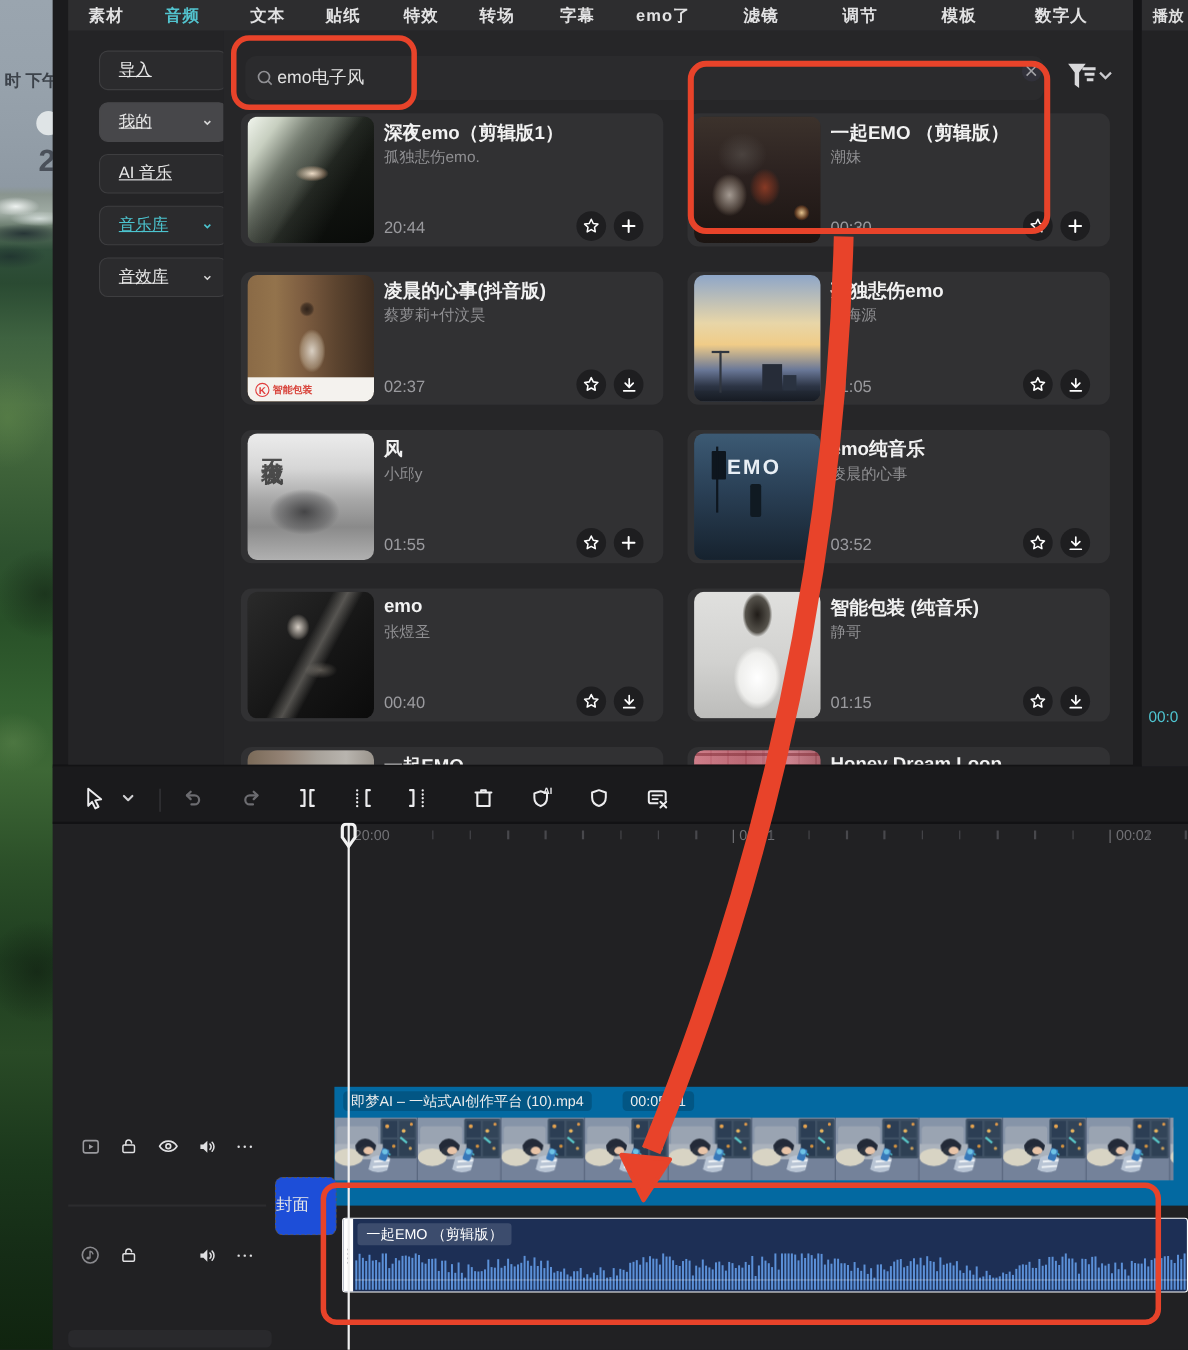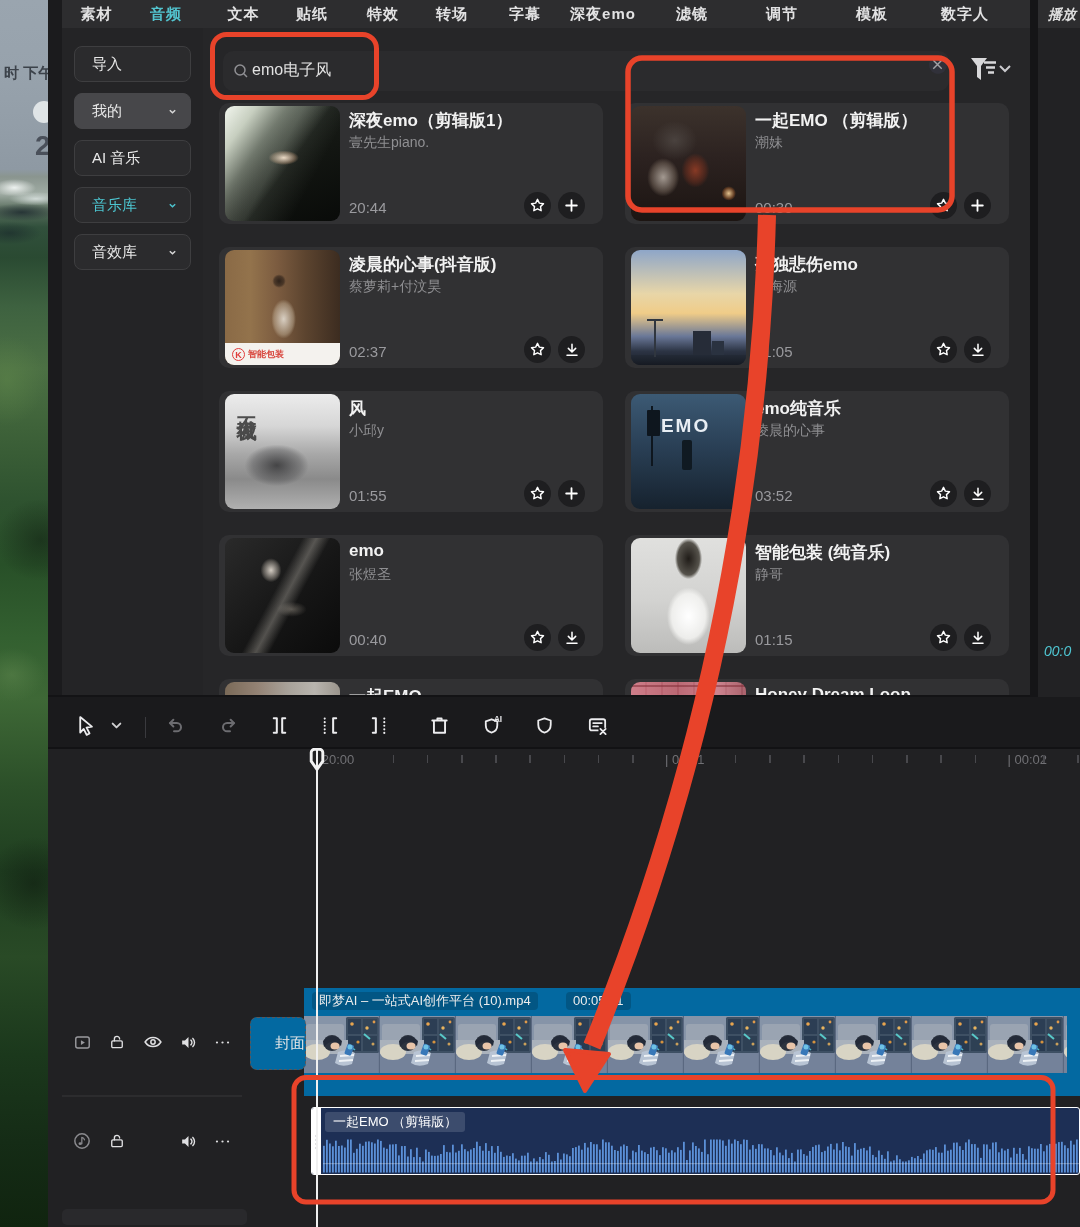--- a/index.html
+++ b/index.html
@@ -19,27 +19,27 @@
  #3e6240 25%,#4c7044 30%,#3e6239 35%,#2e522f 41%,#285028 46%,#336030 52%,#3e6836 57%,
  #2c5029 64%,#1f3e20 71%,#294a26 78%,#1b381c 86%,#152c16 93%,#10240f 100%); }
 
 #edge { position:absolute; left:48px; top:0; width:14px; height:697px; background:#1b1b1d; }
 
 #tabs { position:absolute; left:62px; top:0; width:968px; height:28px; background:#2d2d2f; }
 #tabs span { position:absolute; top:5px; transform:translateX(-50%); font-size:15px; font-weight:700; color:#e2e2e3; letter-spacing:1px; white-space:nowrap; }
 #tabs span.on { color:#52c3ce; }
 
 #rdiv { position:absolute; left:1030px; top:0; width:8px; height:697px; background:#151517; }
-#rpanel { position:absolute; left:1038px; top:0; width:42px; height:697px; background:#232325; overflow:hidden;font-style:italic; }
+#rpanel { position:absolute; left:1038px; top:0; width:42px; height:697px; background:#232325; overflow:hidden; }
 #rpanel .rtab { position:absolute; left:0; top:0; width:42px; height:28px; background:#2d2d2f; color:#dedede; font-size:14px; font-weight:700; padding:6px 0 0 10px; white-space:nowrap; }
 #rpanel .rtime { position:absolute; left:6px; top:643px; color:#4fc6d2; font-size:14px; white-space:nowrap; }
 
 #side { position:absolute; left:62px; top:28px; width:141px; height:667px; background:#242426; }
-#side .sb { position:absolute; left:12px; width:117px; height:36px; border-radius:8px; background:#2b2b2d;
- border:1px solid #3e3e40; color:#e8e8e8; font-size:15px; line-height:34px; padding-left:17px; }
+#side .sb { position:absolute; left:28px; width:117px; height:36px; border-radius:8px; background:#2b2b2d;
+ border:1px solid #3e3e40; color:#e8e8e8; font-size:15px; line-height:34px; padding-left:17px;text-decoration:underline; }
 #side .sb .ch { position:absolute; right:13px; top:13px; width:9px; height:9px; }
 
 #content { position:absolute; left:203px; top:28px; width:827px; height:667px; background:#262628; overflow:hidden; }
 #search { position:absolute; left:20px; top:23px; width:726px; height:40px; border-radius:10px; background:#2b2b2d; }
 #search .q { position:absolute; left:29px; top:9px; color:#e2e2e2; font-size:16px; }
 .card { position:absolute; width:384px; height:121px; background:#313133; border-radius:10px; }
 .thumb { position:absolute; left:6px; top:3px; width:115px; height:115px; border-radius:9px; overflow:hidden; }
 .ct { position:absolute; left:130px; top:6px; font-size:17px; font-weight:700; color:#f2f2f2; white-space:nowrap; }
 .ca { position:absolute; left:130px; top:31px; font-size:14px; color:#8f8f92; white-space:nowrap; }
 .cd { position:absolute; left:130px; top:96px; font-size:15px; color:#9a9a9e; }
@@ -48,39 +48,39 @@
 #tl { position:absolute; left:48px; top:697px; width:1032px; height:530px; background:#212123; }
 #tl #tbar { position:absolute; left:0; top:0; width:1032px; height:52px; background:#1a1a1c; border-bottom:2px solid #121214; }
 .tick { position:absolute; top:58px; width:1.5px; height:8px; background:#48484c; }
 .rlab { position:absolute; top:55px; font-size:13px; color:#717175; white-space:nowrap; }
 
 #vclip { position:absolute; left:304px; top:988px; width:824px; height:108px; background:#0369a1; }
 #vclip .pill { position:absolute; top:4px; height:18px; background:rgba(0,0,0,0.18); border-radius:4px; color:#ececec; font-size:13px; line-height:18px; padding:0 7px; white-space:nowrap; }
 #aclip { position:absolute; left:311px; top:1107px; width:769px; height:68px; background:#1d2f55; border:1.7px solid #fff; border-radius:3px; overflow:hidden; }
 #aclip .hd { position:absolute; left:0; top:0; width:9px; height:68px; background:#fff; }
 #aclip .tag { position:absolute; left:13px; top:4px; height:20px; background:rgba(255,255,255,0.14); border-radius:3px; color:#fff; font-size:13px; line-height:20px; padding:0 8px; white-space:nowrap; }
-#cover { position:absolute; left:250px; top:1017px; width:56px; height:53px; background:#0369a1; border:1.5px dashed #58585c; border-radius:7px; color:#e8e8e8; font-size:15px; text-align:right; line-height:50px; }
+#cover { position:absolute; left:250px; top:1070px; width:56px; height:53px; background:#1d4ed8; border:1.5px dashed #58585c; border-radius:7px; color:#e8e8e8; font-size:15px; text-align:left; line-height:50px; }
 #phline { position:absolute; left:315.5px; top:749px; width:2px; height:478px; background:#f0f0f0; }
 </style></head><body>
 <div id="wp">
  <div style="position:absolute;left:4px;top:64px;color:#3c424a;font-size:15px;font-weight:700;white-space:nowrap">时 下午</div>
  <div style="position:absolute;left:33px;top:101px;width:22px;height:22px;border-radius:50%;background:#dfe4e6"></div>
  <div style="position:absolute;left:35px;top:130px;color:#4a505a;font-size:28px;font-weight:700">2</div>
 </div>
 <div id="edge"></div>
 <div style="position:absolute;left:48px;top:695px;width:1032px;height:3px;background:#131315"></div>
 <div id="tabs">
  <span style="left:34.5px">素材</span>
     <span class="on" style="left:104px">音频</span>
     <span style="left:181.5px">文本</span>
  <span style="left:250px">贴纸</span>
     <span style="left:321px">特效</span>
     <span style="left:390px">转场</span>
  <span style="left:463px">字幕</span>
-    <span style="left:541px">深夜emo</span>
+    <span style="left:541px">emo了</span>
     <span style="left:630px">滤镜</span>
  <span style="left:720px">调节</span>
     <span style="left:810px">模板</span>
     <span style="left:903px">数字人</span>
 </div>
 <div id="rdiv"></div>
 <div id="rpanel">
     <div class="rtab">播放</div>
     <div style="position:absolute;left:0;top:28px;width:42px;height:669px;background:#222224"></div>
     <div class="rtime">00:0</div>
@@ -112,21 +112,21 @@
  </div>
  <svg style="position:absolute;left:766px;top:27px" width="44" height="30" viewBox="0 0 44 30" fill="none">
   <path d="M2 3h16l-6 8v14l-4-3v-11z" fill="#d8d8da"></path>
   <path d="M15 7.5h12M17 12.5h9M19 17.5h6" stroke="#d8d8da" stroke-width="2.6"></path>
   <path d="M31 11l5 5 5-5" stroke="#cacace" stroke-width="2"></path>
  </svg>
  <div id="cardwrap" style="position:absolute;left:-203px;top:-28px">
 <div class="card" style="left:219px;top:103px">
 <div class="thumb" style="background:#0c0e0c;background-image:linear-gradient(126deg,#f2f6ee 0%,rgba(218,226,210,0.9) 16%,rgba(170,180,164,0.6) 32%,rgba(20,24,20,0) 54%),radial-gradient(ellipse 19px 9px at 51% 45%,rgba(250,228,206,0.98),rgba(200,160,128,0.4) 60%,transparent 80%),linear-gradient(118deg,transparent 30%,rgba(90,98,88,0.35) 45%,transparent 72%),linear-gradient(160deg,#1e231e 0%,#131612 50%,#090b09 100%);"></div>
 <div class="ct">深夜emo（剪辑版1）</div>
-<div class="ca">壹先生piano.</div>
+<div class="ca">孤独悲伤emo.</div>
 <div class="cd">20:44</div>
 <div class="cic" style="right:52px">
           <svg viewBox="0 0 24 24" width="17" height="17" fill="none" stroke="#fff" stroke-width="2" stroke-linejoin="round">
             <path d="M12 3.3l2.6 5.4 5.9.8-4.3 4.1 1 5.8-5.2-2.8-5.2 2.8 1-5.8L3.5 9.5l5.9-.8z"></path>
           </svg>
         </div>
 <div class="cic" style="right:18px">
           <svg viewBox="0 0 24 24" width="17" height="17" stroke="#fff" stroke-width="2.6" stroke-linecap="round">
             <path d="M12 4.5v15M4.5 12h15"></path>
           </svg>

